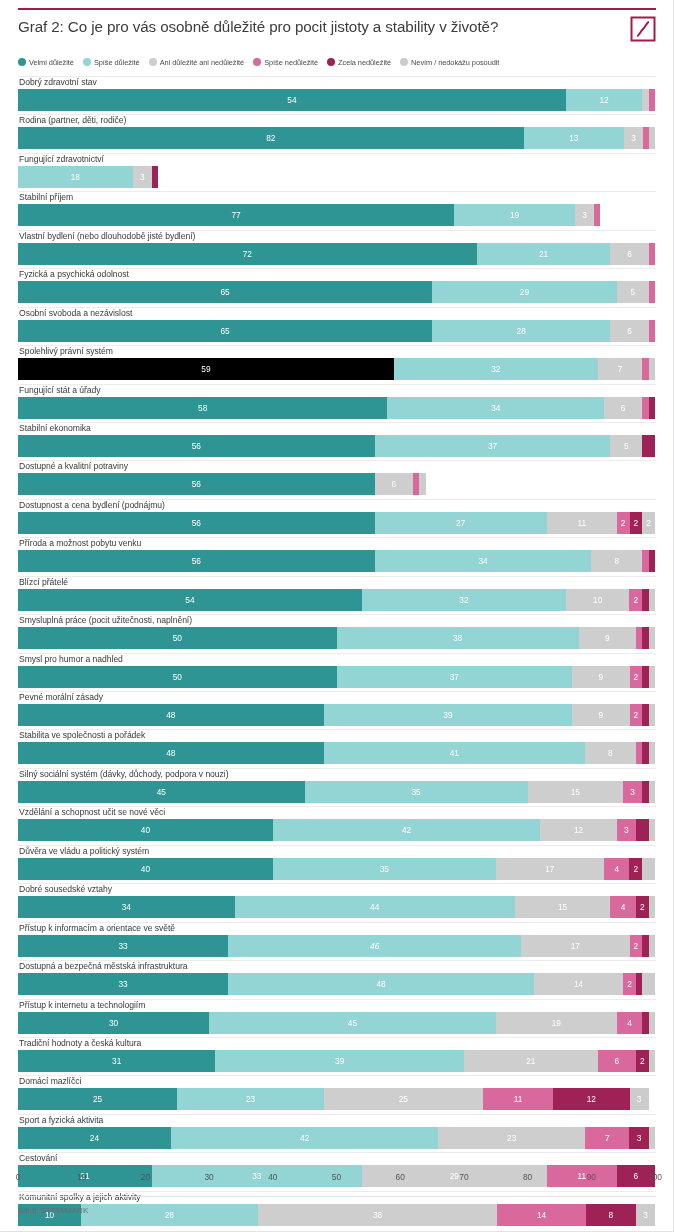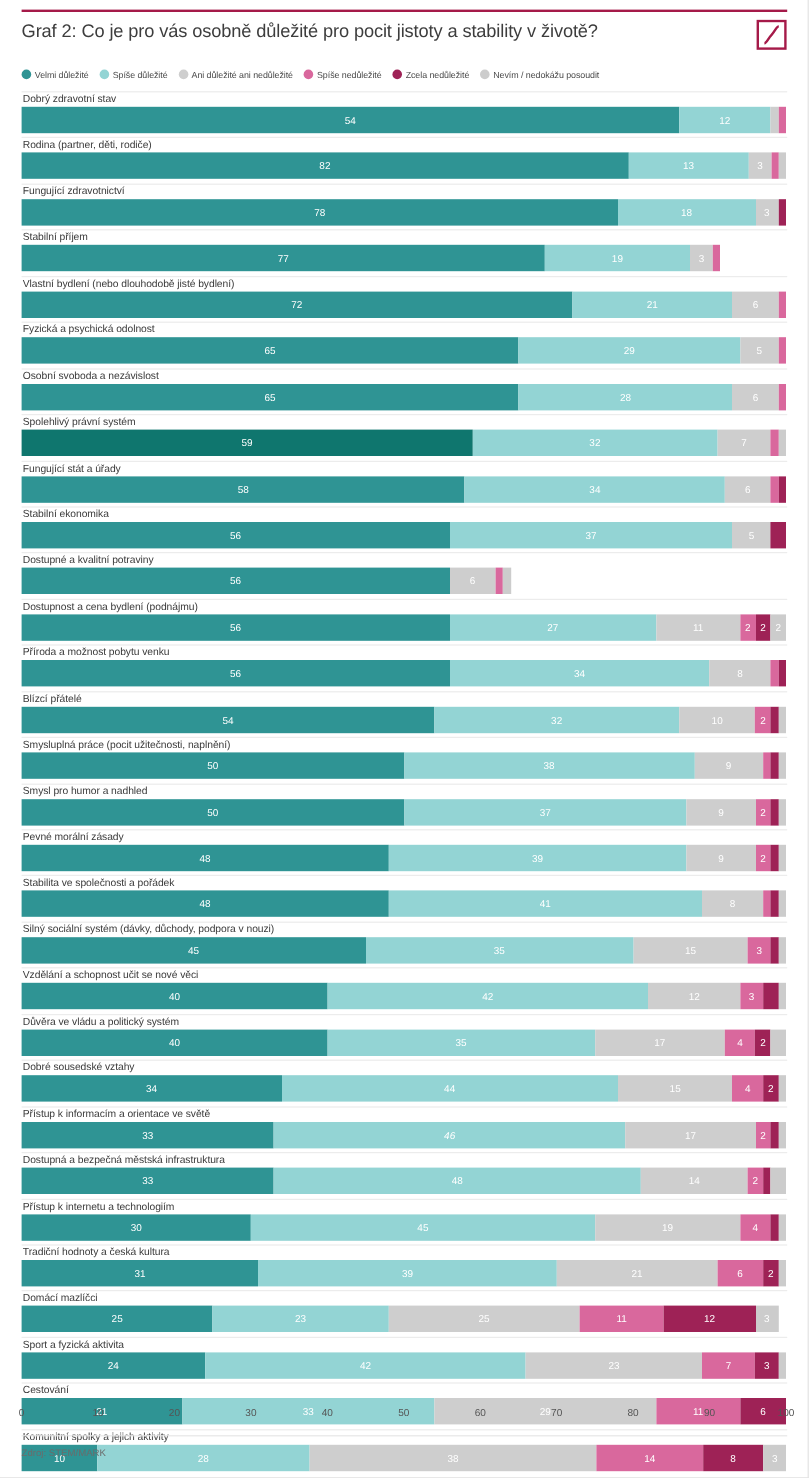--- a/index.html
+++ b/index.html
@@ -165,23 +165,20 @@
             <span>3</span>
           </div>
           <div class="seg" style="width: 6.37px; background: rgb(217, 104, 157);"></div>
           <div class="seg muted" style="width: 6.37px; background: rgb(204, 204, 204);"></div>
         </div>
       </div>
       <div class="row">
         <div class="row-sep"></div>
         <div class="row-label">Fungující zdravotnictví</div>
         <div class="bar">
-          <div class="seg" style="width: 496.86px; background: rgb(47, 148, 148);">
-            <span>78</span>
-          </div>
           <div class="seg muted" style="width: 114.66px; background: rgb(147, 212, 212);">
             <span>18</span>
           </div>
           <div class="seg muted" style="width: 19.11px; background: rgb(206, 206, 206);">
             <span>3</span>
           </div>
           <div class="seg" style="width: 6.37px; background: rgb(158, 34, 86);"></div>
         </div>
       </div>
       <div class="row">
@@ -245,21 +242,21 @@
           <div class="seg muted" style="width: 38.22px; background: rgb(206, 206, 206);">
             <span>6</span>
           </div>
           <div class="seg" style="width: 6.37px; background: rgb(217, 104, 157);"></div>
         </div>
       </div>
       <div class="row">
         <div class="row-sep"></div>
         <div class="row-label">Spolehlivý právní systém</div>
         <div class="bar">
-          <div class="seg" style="width: 375.83px; background: #0f766e;">
+          <div class="seg" style="width: 375.83px; background: #000000;">
             <span>59</span>
           </div>
           <div class="seg muted" style="width: 203.84px; background: rgb(147, 212, 212);">
             <span>32</span>
           </div>
           <div class="seg muted" style="width: 44.59px; background: rgb(206, 206, 206);">
             <span>7</span>
           </div>
           <div class="seg" style="width: 6.37px; background: rgb(217, 104, 157);"></div>
           <div class="seg muted" style="width: 6.37px; background: rgb(204, 204, 204);"></div>

